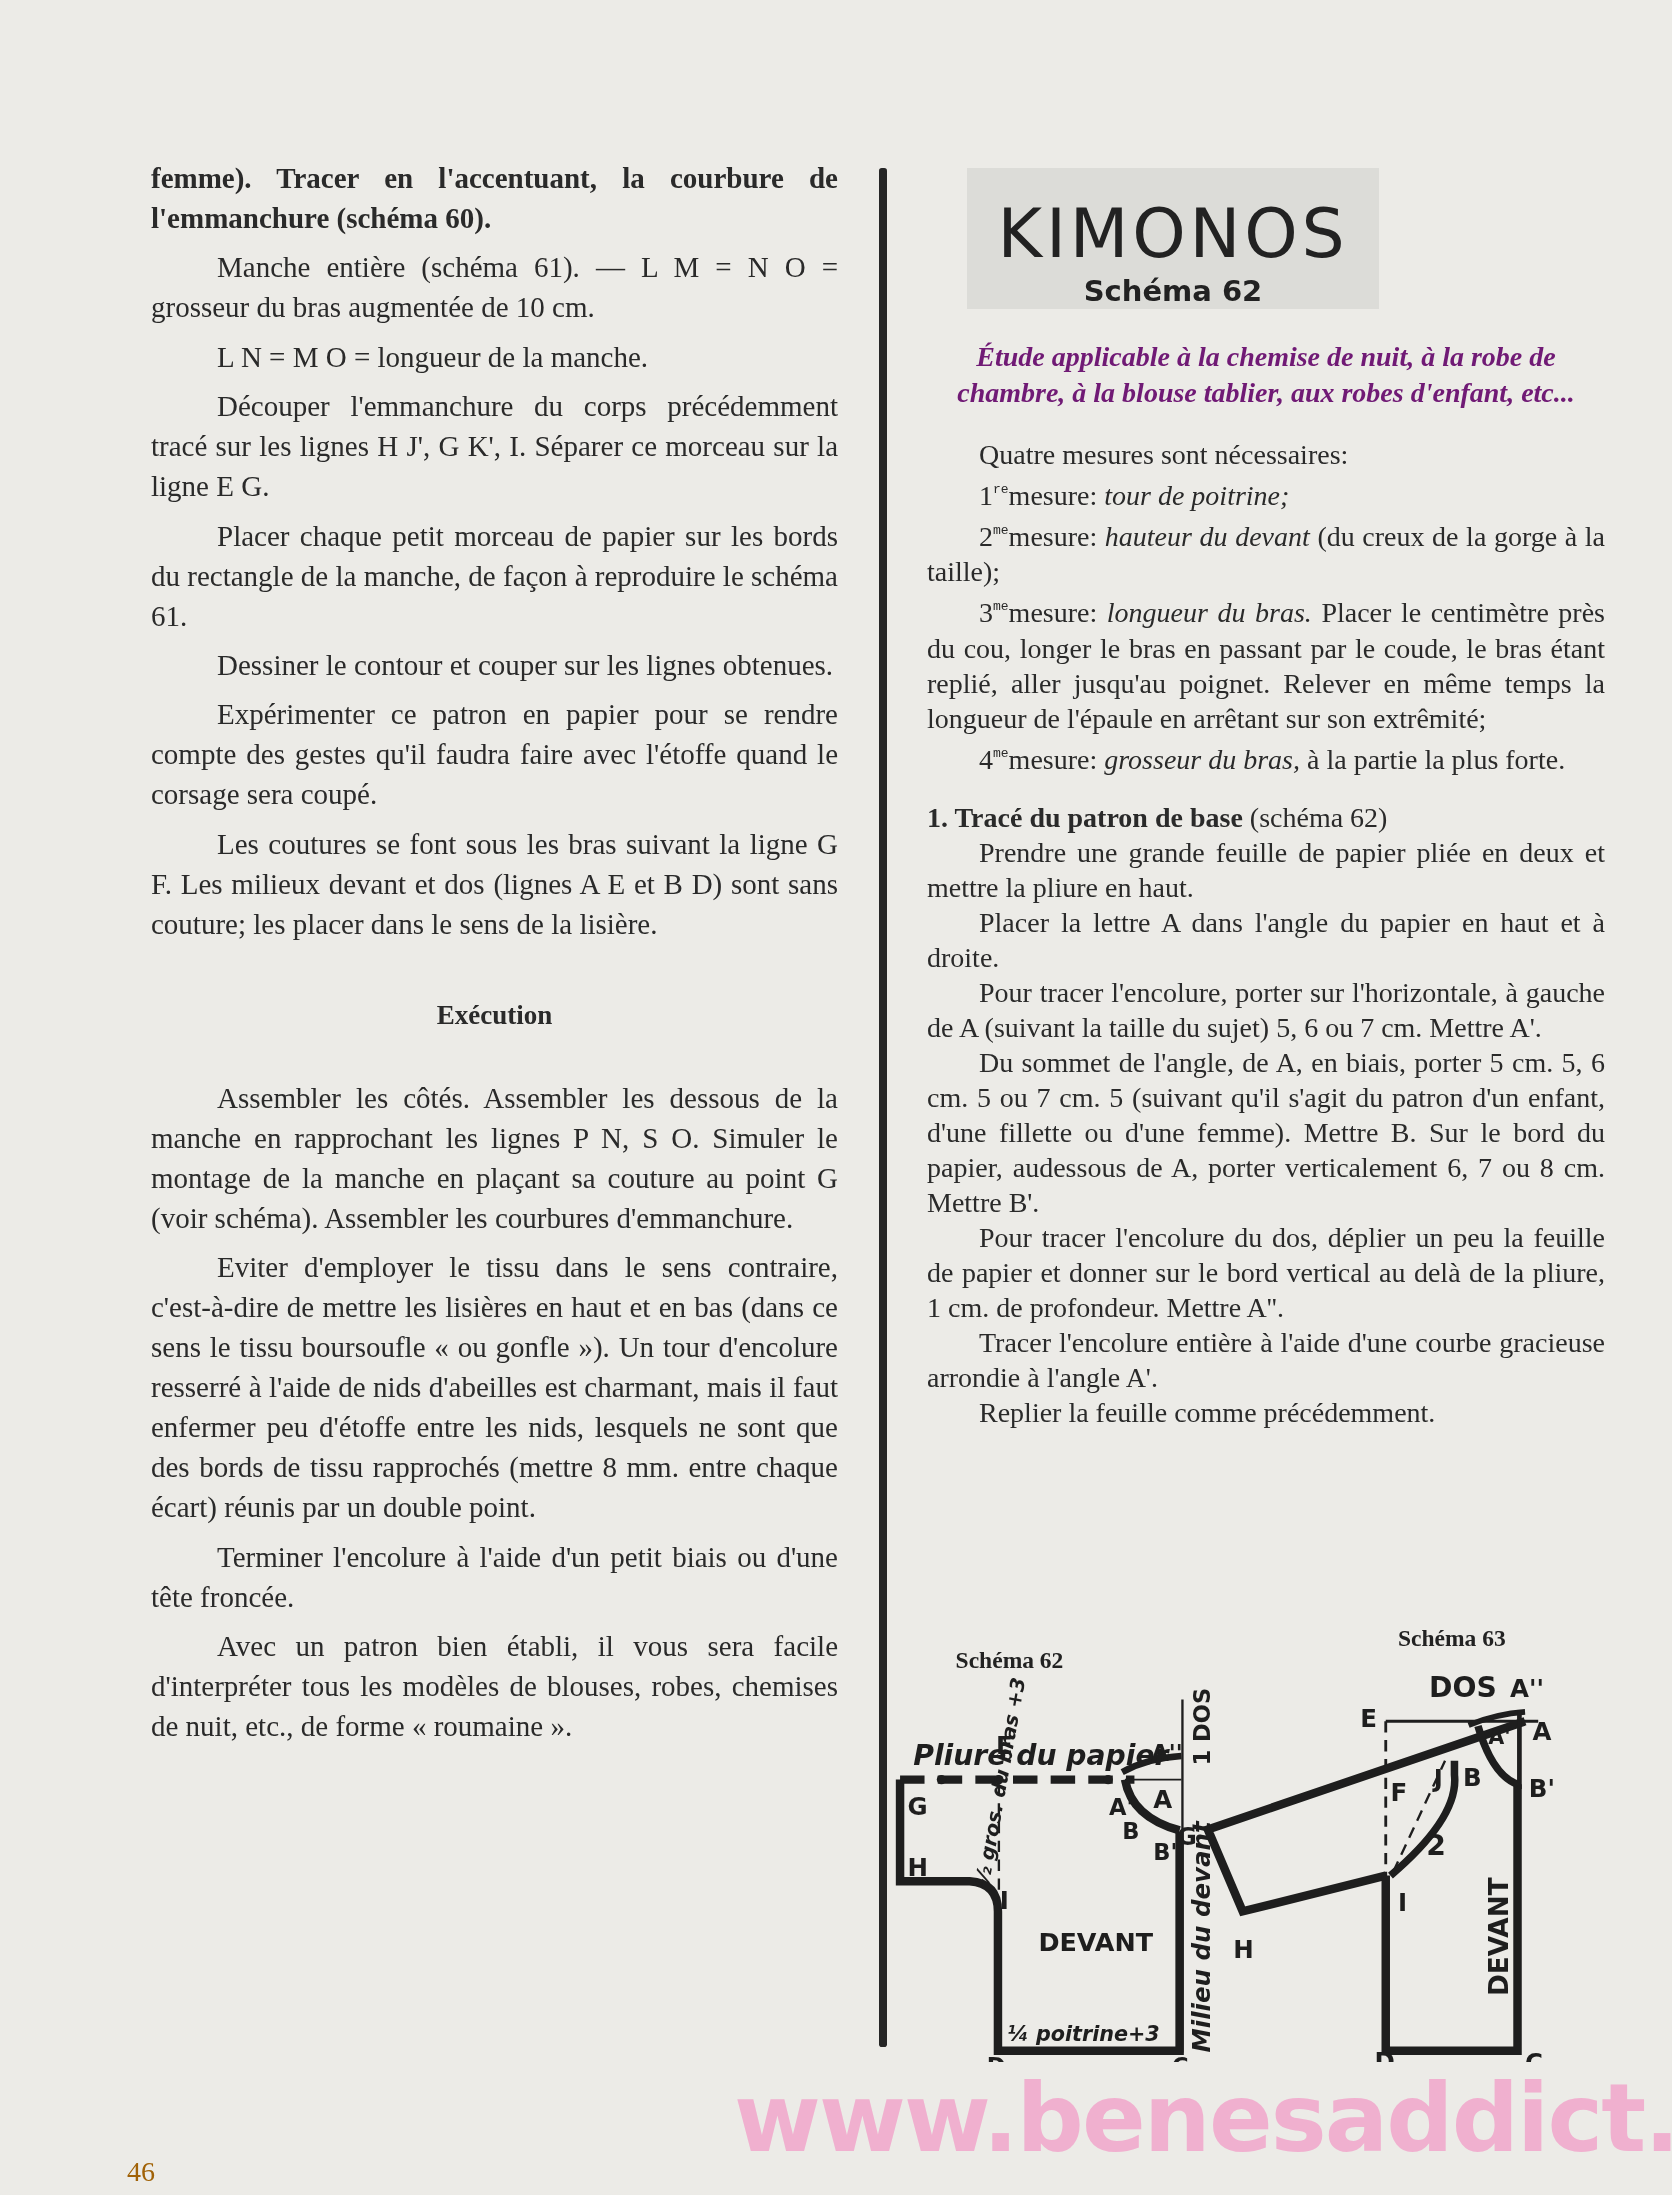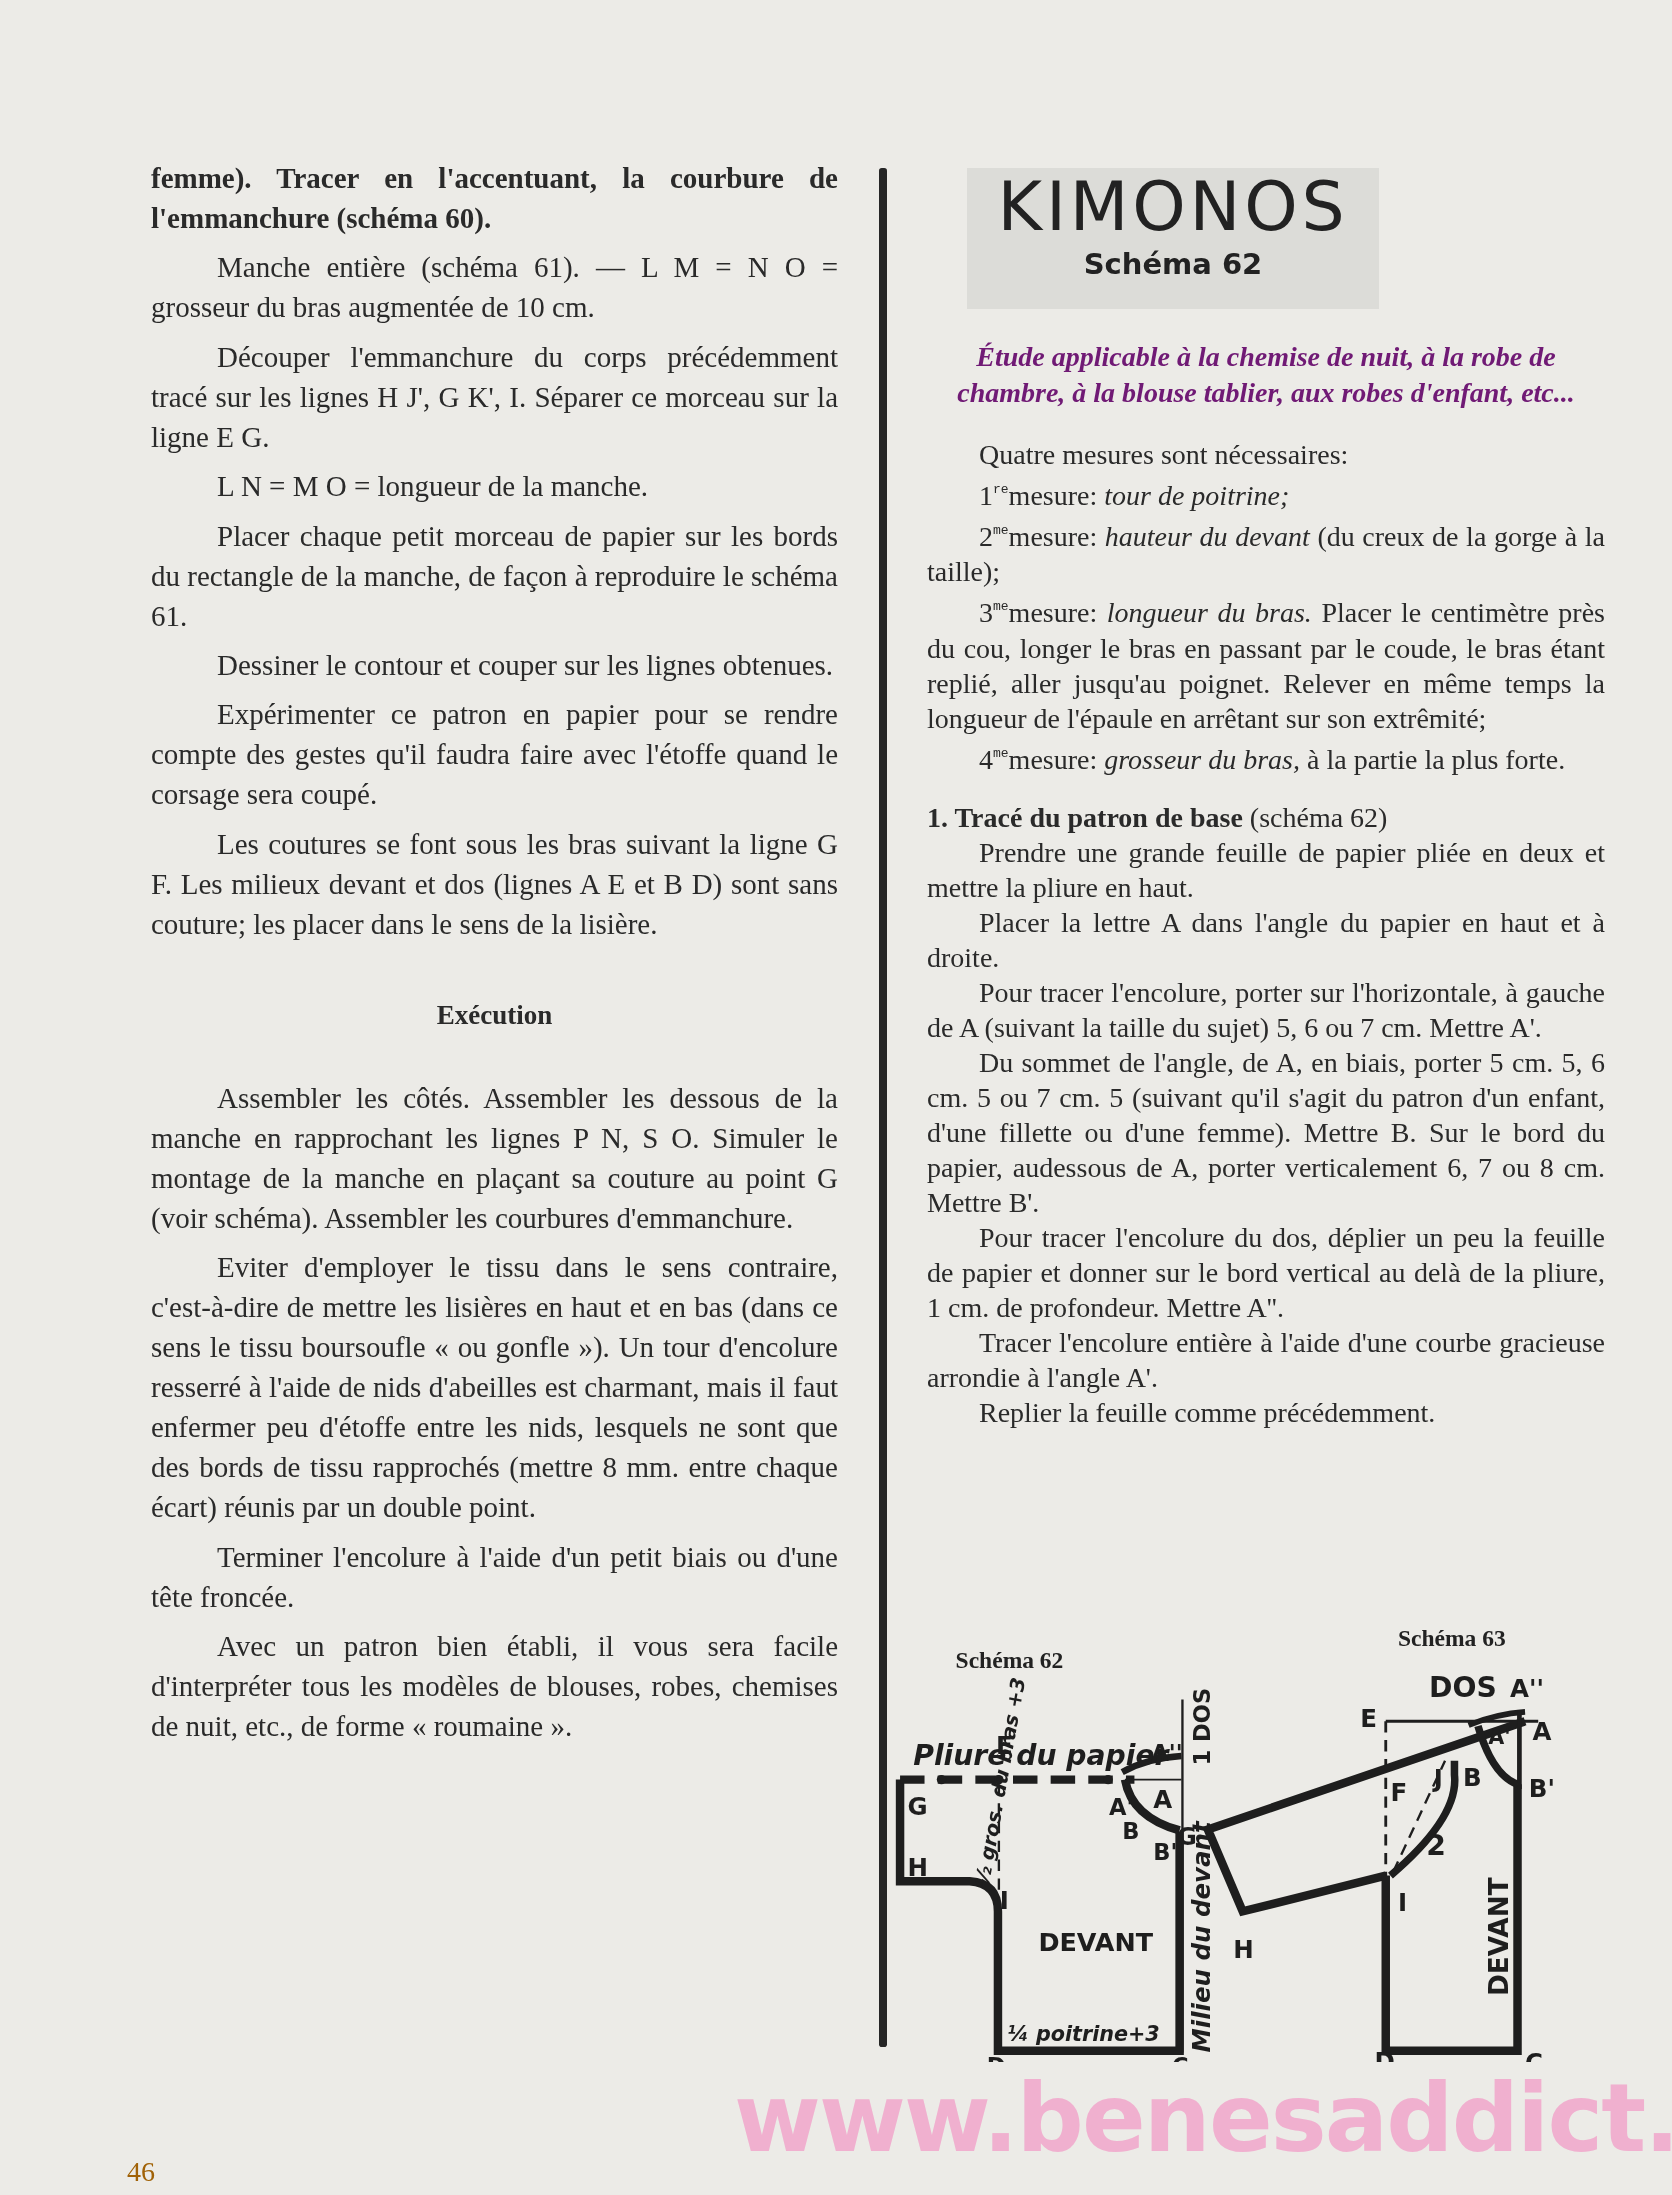--- a/index.html
+++ b/index.html
@@ -26,21 +26,21 @@
   .col-right {
     position: absolute; left: 927px; top: 151px; width: 678px;
     font-size: 28px; line-height: 35px; text-align: justify;
   }
   .title-box {
     margin: 17px 0 0 40px; width: 412px; height: 141px;
     background: #dcdcd8; text-align: center; position: relative;
   }
   .title-box .kimonos {
     font-family: "DejaVu Sans", sans-serif; font-size: 68px; letter-spacing: 3.8px;
-    font-weight: normal; color: #222; padding-top: 0; line-height: 77px;
+    font-weight: normal; color: #222; padding-top: 27px; line-height: 77px;
   }
   .title-box .schema {
     font-family: "DejaVu Sans", sans-serif; font-weight: bold; font-size: 29px; color: #222;
     line-height: 38px;
   }
   .subtitle {
     margin: 30px 0 26px 0; text-align: center; font-style: italic; font-weight: bold;
     font-size: 28px; line-height: 36px; color: #701a75;
   }
   .col-right p { margin: 0; text-indent: 52px; }
@@ -62,22 +62,22 @@
     font-weight: bold; font-size: 94px; color: #f0b0cf; letter-spacing: -1.9px;
     line-height: 104px;
   }
 </style>
 </head>
 <body>
 
 <div class="col-left" id="left-col">
     <p class="cont">femme). Tracer en l'accentuant, la courbure de l'emmanchure (schéma 60).</p>
     <p>Manche entière (schéma 61). — L M = N O = grosseur du bras augmentée de 10 cm.</p>
+    <p>L N = M O = longueur de la manche.</p>
     <p>Découper l'emmanchure du corps précédemment tracé sur les lignes H J', G K', I. Séparer ce morceau sur la ligne E G.</p>
-    <p>L N = M O = longueur de la manche.</p>
     <p>Placer chaque petit morceau de papier sur les bords du rectangle de la manche, de façon à reproduire le schéma 61.</p>
     <p>Dessiner le contour et couper sur les lignes obtenues.</p>
     <p>Expérimenter ce patron en papier pour se rendre compte des gestes qu'il faudra faire avec l'étoffe quand le corsage sera coupé.</p>
     <p>Les coutures se font sous les bras suivant la ligne G F. Les milieux devant et dos (lignes A E et B D) sont sans couture; les placer dans le sens de la lisière.</p>
     <h3>Exécution</h3>
     <p>Assembler les côtés. Assembler les dessous de la manche en rapprochant les lignes P N, S O. Simuler le montage de la manche en plaçant sa couture au point G (voir schéma). Assembler les courbures d'emmanchure.</p>
     <p>Eviter d'employer le tissu dans le sens contraire, c'est-à-dire de mettre les lisières en haut et en bas (dans ce sens le tissu boursoufle « ou gonfle »). Un tour d'encolure resserré à l'aide de nids d'abeilles est charmant, mais il faut enfermer peu d'étoffe entre les nids, lesquels ne sont que des bords de tissu rapprochés (mettre 8 mm. entre chaque écart) réunis par un double point.</p>
     <p>Terminer l'encolure à l'aide d'un petit biais ou d'une tête froncée.</p>
     <p>Avec un patron bien établi, il vous sera facile d'interpréter tous les modèles de blouses, robes, chemises de nuit, etc., de forme « roumaine ».</p>
   </div>

